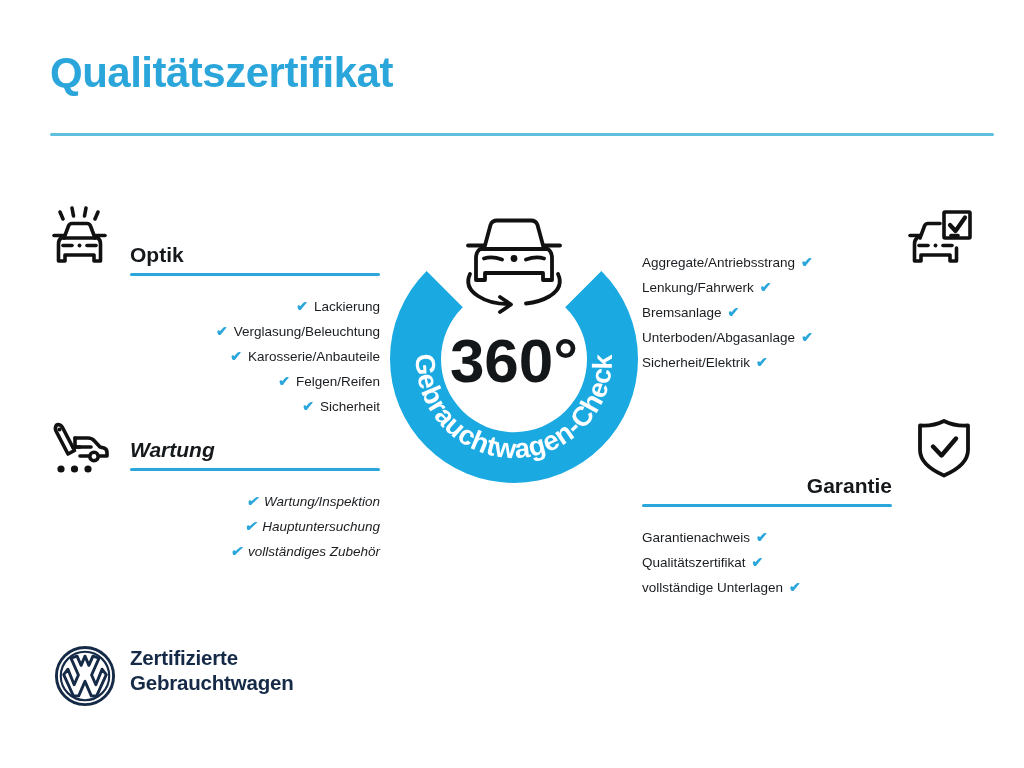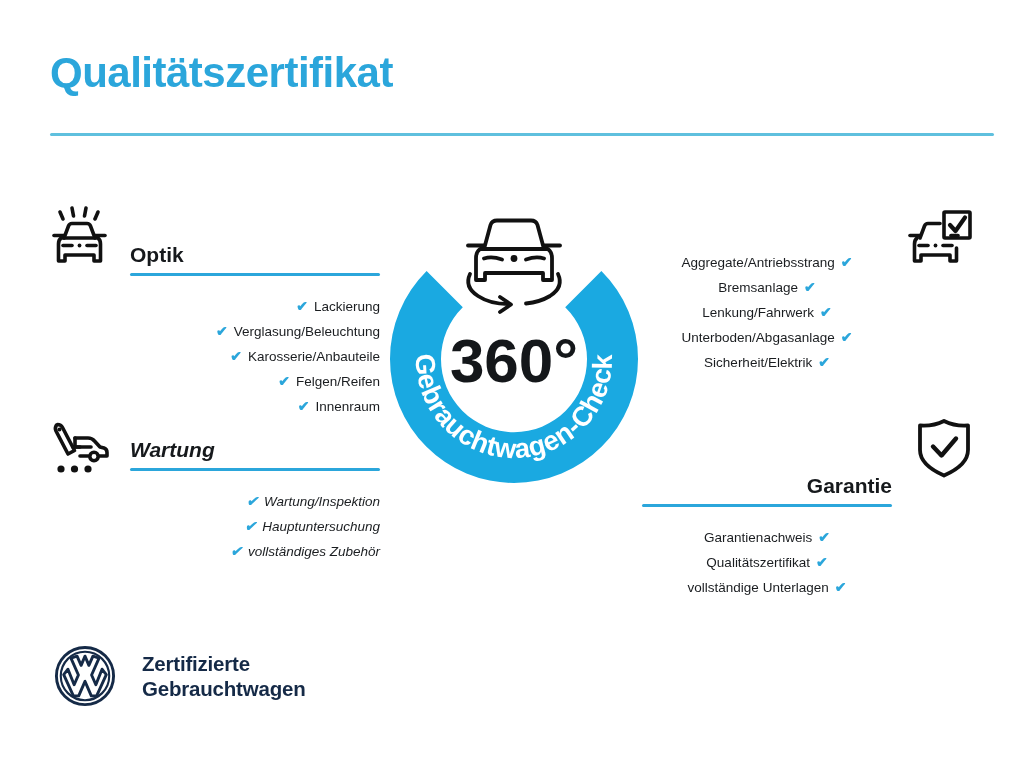--- a/index.html
+++ b/index.html
@@ -77,21 +77,21 @@
     font-weight: bold;
   }
 
   
   .side-left .quad-title { text-align: left; }
   .side-left .quad-list li { text-align: right; }
   .side-left .chk { margin-right: 6px; }
 
   
   .side-right .quad-title { text-align: right; }
-  .side-right .quad-list li { text-align: center; }
+  .side-right .quad-list li { text-align: left; }
   .side-right .chk { margin-left: 6px; }
 
   
   #quad-optik   { left: 130px; top: 240px; width: 250px; }
   #quad-wartung { left: 130px; top: 435px; width: 250px; font-style: italic; }
   #quad-technik { left: 642px; top: 240px; width: 250px; }
   #quad-garantie{ left: 642px; top: 435px; width: 250px; margin-top: 36px; }
 
   
   .quad-icon {
@@ -127,22 +127,21 @@
     font-weight: bold;
     fill: #14171a;
   }
 
   
   #vw-footer {
     position: absolute;
     left: 54px;
     top: 645px;
     display: flex;
-    align-items: center;
-    gap: 26px;
+    gap: 14px;
   }
   #vw-mark { width: 62px; height: 62px; display:block; }
   .vw-words {
     color: #152A47;
     font-size: 20.5px;
     font-weight: bold;
     line-height: 25px;
     letter-spacing: -0.2px;
   }
 </style>
@@ -221,41 +220,41 @@
 <div class="quad side-left" id="quad-optik">
   <div class="quad-head">
     <div class="quad-title">Optik</div>
     <div class="quad-rule"></div>
   </div>
   <ul class="quad-list">
     <li><span class="chk">✔</span><span>Lackierung</span></li>
     <li><span class="chk">✔</span><span>Verglasung/Beleuchtung</span></li>
     <li><span class="chk">✔</span><span>Karosserie/Anbauteile</span></li>
     <li><span class="chk">✔</span><span>Felgen/Reifen</span></li>
-    <li><span class="chk">✔</span><span>Innenraum</span></li>
+    <li><span class="chk">✔</span><span>Sicherheit</span></li>
   </ul>
 </div>
 
 <div class="quad side-left" id="quad-wartung">
   <div class="quad-head">
     <div class="quad-title">Wartung</div>
     <div class="quad-rule"></div>
   </div>
   <ul class="quad-list">
     <li><span class="chk">✔</span><span>Wartung/Inspektion</span></li>
     <li><span class="chk">✔</span><span>Hauptuntersuchung</span></li>
     <li><span class="chk">✔</span><span>vollständiges Zubehör</span></li>
   </ul>
 </div>
 
 <div class="quad side-right" id="quad-technik">
   <ul class="quad-list">
     <li><span>Aggregate/Antriebsstrang</span><span class="chk">✔</span></li>
+    <li><span>Lenkung/Fahrwerk</span><span class="chk">✔</span></li>
     <li><span>Bremsanlage</span><span class="chk">✔</span></li>
-    <li><span>Lenkung/Fahrwerk</span><span class="chk">✔</span></li>
     <li><span>Unterboden/Abgasanlage</span><span class="chk">✔</span></li>
     <li><span>Sicherheit/Elektrik</span><span class="chk">✔</span></li>
   </ul>
 </div>
 
 <div class="quad side-right" id="quad-garantie">
   <div class="quad-head">
     <div class="quad-title">Garantie</div>
     <div class="quad-rule"></div>
   </div>

